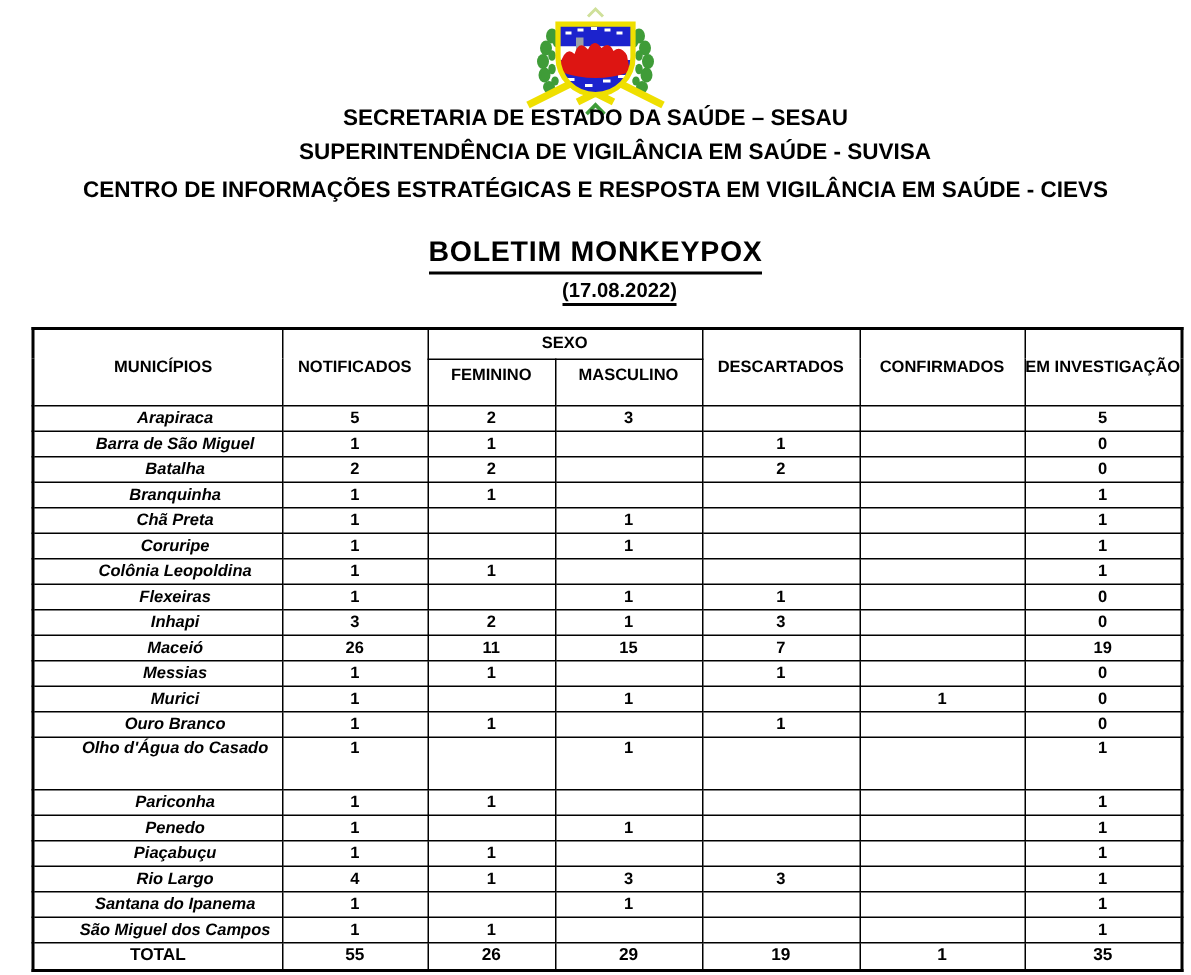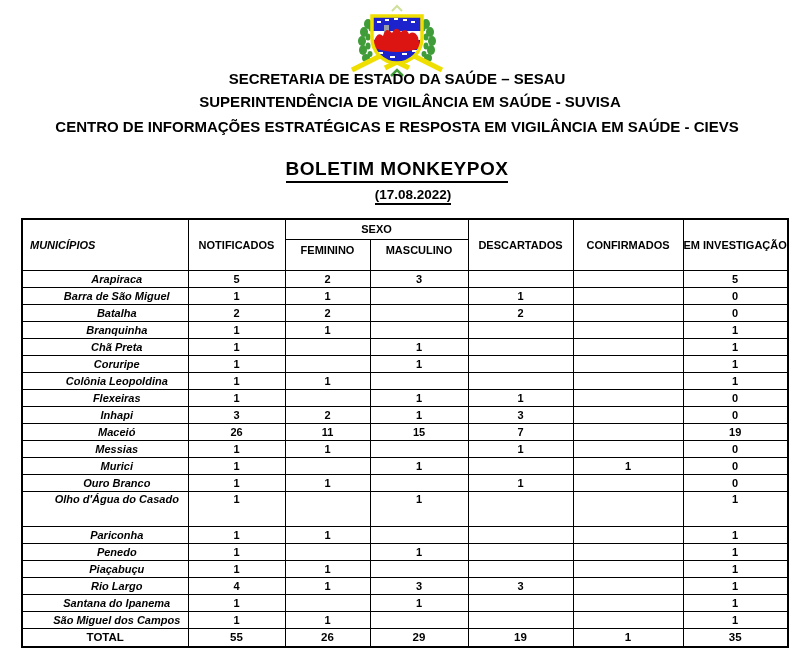--- a/index.html
+++ b/index.html
@@ -24,21 +24,21 @@
     position:absolute;top:218px;left:21px;
     border-collapse:collapse;table-layout:fixed;
     border:2px solid #000;background:#fff;
   }
   .data-table th,.data-table td{
     border:1.5px solid #000;font-weight:bold;overflow:hidden;white-space:nowrap;padding:0;
   }
   .data-table th{font-size:11px;text-align:center;margin-top:36px;}
   thead tr.sexo-row{height:20px;}
   thead tr.sub-row{height:31px;}
-  th.muni-h{text-align:left;padding-left:7px;font-style:italic;}
+  th.muni-h{text-align:center;padding-left:7px;}
   th.sub-h{vertical-align:top;padding-top:4px;}
   tbody tr{height:17px;}
   tbody td{font-size:11px;}
   td.muni{text-align:center;padding-left:23px;font-style:italic;}
   td.num{text-align:center;}
   
   tbody tr:nth-child(14){height:35px;}
   tbody tr:nth-child(14) td{vertical-align:top;padding-top:1px;}
   tfoot tr{height:19px;}
   tfoot td{font-size:11.5px;text-align:center;}

